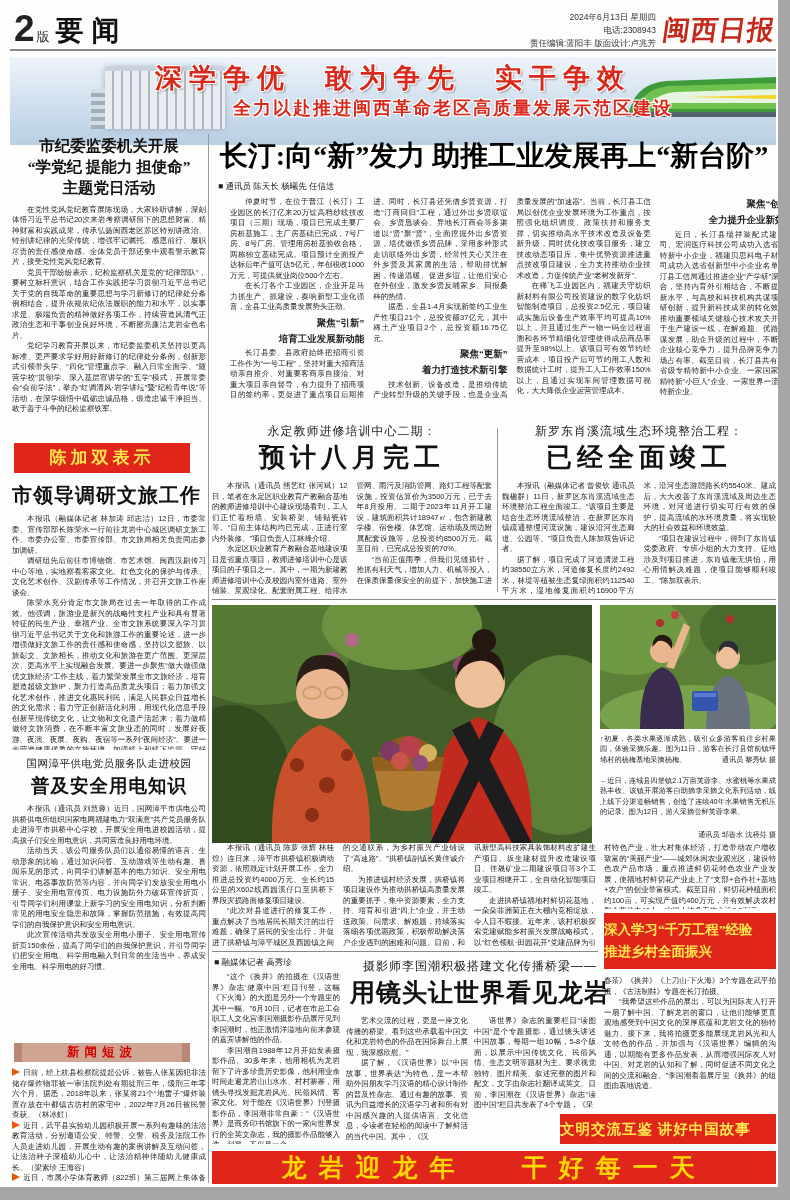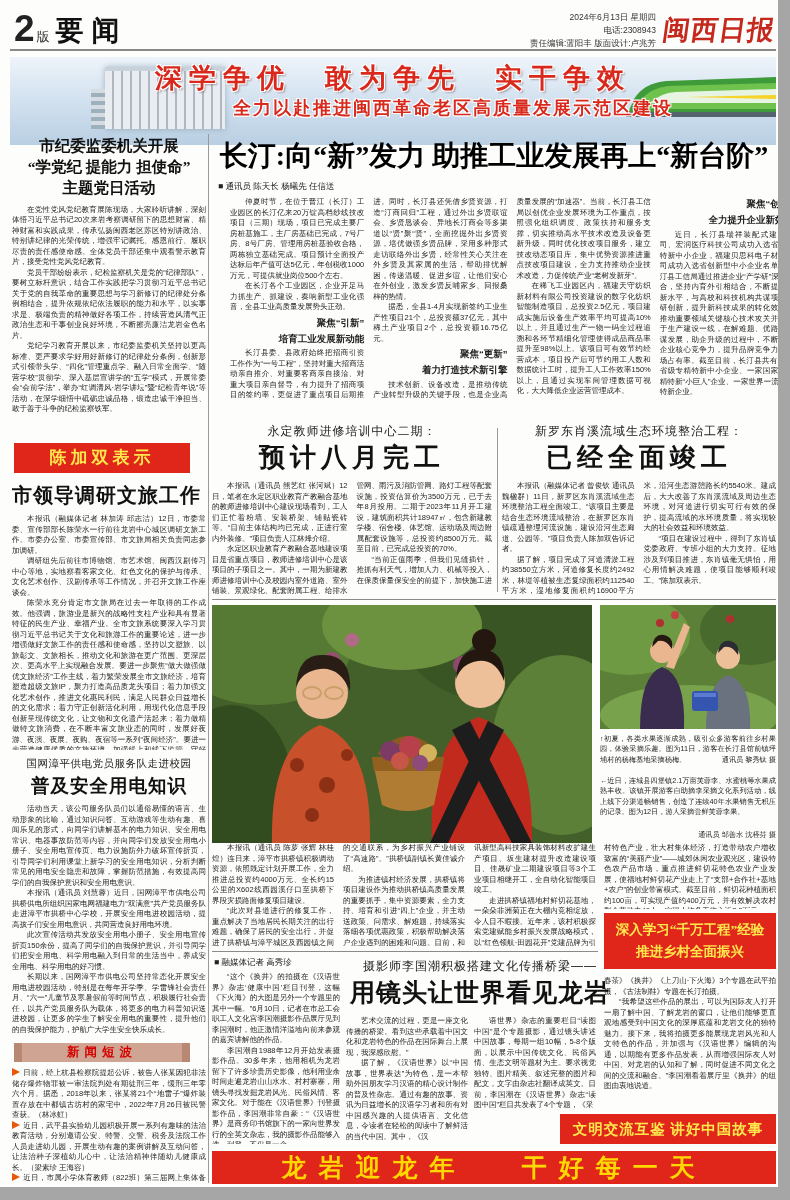--- a/index.html
+++ b/index.html
@@ -44,21 +44,21 @@
   .auth{white-space:nowrap;}
   
   .main-hl{font-size:28px;font-weight:bold;color:#000;text-align:center;white-space:nowrap;letter-spacing:0;}
   .cols4{column-count:4;column-gap:9px;margin-left:18px;}
   .cols3{column-count:3;column-gap:9px;}
   .cols2{column-count:2;column-gap:9px;}
   .subhead{font-size:9.5px;font-weight:bold;text-align:right;text-indent:0 !important;margin:3px 0 !important;}
   .sub-hl{font-size:26px;font-weight:bold;text-align:center;color:#111;letter-spacing:5px;}
   .caption{font-size:7.2px;line-height:1.45;text-align:justify;color:#1d1d1d;}
   .zp-hl{font-size:21px;font-weight:bold;color:#111;letter-spacing:2px;}
-  .redbox{background:#e0251b;color:#ffe84c;font-weight:bold;text-align:center;}
+  .redbox{background:#e0251b;color:#ffe84c;font-weight:bold;}
   .lgc-hl{font-size:25px;font-weight:bold;color:#111;text-align:center;letter-spacing:1px;}
   .bot-banner{background:#e0251b;color:#ffd800;font-weight:bold;font-size:25px;text-align:center;letter-spacing:12px;line-height:33px;}
   .vline{background:#9a9a9a;width:1px;}
   .photo-frame{overflow:hidden;background:#3d5a26;}
 </style>
 </head>
 <body>
 
 <div class="page">
   <div class="paper">
@@ -112,24 +112,23 @@
         <p>本报讯（融媒体记者 林加涛 邱志洁）12日，市委常委、宣传部部长陈荣水一行前往龙岩中心城区调研文旅工作。市委办公室、市委宣传部、市文旅局相关负责同志参加调研。</p>
         <p>调研组先后前往市博物馆、市艺术馆、闽西汉剧传习中心等地，实地察看客家文化、红色文化的保护与传承、文化艺术创作、汉剧传承等工作情况，并召开文旅工作座谈会。</p>
         <p>陈荣水充分肯定市文旅局在过去一年取得的工作成效。他强调，旅游业是新兴的战略性支柱产业和具有显著特征的民生产业、幸福产业。全市文旅系统要深入学习贯彻习近平总书记关于文化和旅游工作的重要论述，进一步增强做好文旅工作的责任感和使命感，坚持以文塑旅、以旅彰文、文旅相长，推动文化和旅游在更广范围、更深层次、更高水平上实现融合发展。要进一步聚焦“做大做强做优文旅经济”工作主线，着力繁荣发展全市文旅经济，培育塑造超级文旅IP，聚力打造高品质龙头项目；着力加强文化艺术创作，推进文化惠民利民，满足人民群众日益增长的文化需求；着力守正创新活化利用，用现代化信息手段创新呈现传统文化，让文物和文化遗产活起来；着力做精做特文旅消费，在不断丰富文旅业态的同时，发展好夜游、夜演、夜展、夜购、夜宿等一系列“夜间经济”。要进一步营造健康优质的文旅环境，加强线上和线下监管，守好安全底线，持续提升文旅服务保障水平，展示龙岩文旅发展良好形象。</p>
       </div>
     </div>
 
     <div class="abs" style="left:12px;top:757px;width:194px;">
       <div class="kicker-sm">国网漳平供电党员服务队走进校园</div>
       <div class="ttl-c serif" style="margin-top:2px;">普及安全用电知识</div>
       <div class="bt" style="height:232px;margin-top:6px;">
+        <p>本报讯（通讯员 刘慧蓉）近日，国网漳平市供电公司拱桥供电所组织国家电网福建电力“双满意”共产党员服务队走进漳平市拱桥中心学校，开展安全用电进校园活动，提高孩子们安全用电意识，共同营造良好用电环境。</p>
         <p>活动当天，该公司服务队员们以通俗易懂的语言、生动形象的比喻，通过知识问答、互动游戏等生动有趣、喜闻乐见的形式，向同学们讲解基本的电力知识、安全用电常识、电器事故防范等内容，并向同学们发放安全用电小册子、安全用电宣传页、电力设施防外力破坏宣传折页，引导同学们利用课堂上新学习的安全用电知识，分析判断常见的用电安全隐患和故障，掌握防范措施，有效提高同学们的自我保护意识和安全用电意识。</p>
-        <p>本报讯（通讯员 刘慧蓉）近日，国网漳平市供电公司拱桥供电所组织国家电网福建电力“双满意”共产党员服务队走进漳平市拱桥中心学校，开展安全用电进校园活动，提高孩子们安全用电意识，共同营造良好用电环境。</p>
         <p>此次宣传活动共发放安全用电小册子、安全用电宣传折页150余份，提高了同学们的自我保护意识，并引导同学们把安全用电、科学用电融入到日常的生活当中，养成安全用电、科学用电的好习惯。</p>
-        <p>长期以来，国网漳平市供电公司坚持常态化开展安全用电进校园活动，特别是在每年开学季、学雷锋社会责任月、“六一”儿童节及寒暑假前等时间节点，积极履行社会责任，以共产党员服务队为载体，将更多的电力科普知识送进校园，让更多的学生了解安全用电的重要性，提升他们的自我保护能力，护航广大学生安全快乐成长。</p>
       </div>
     </div>
 
     <div class="abs briefbar serif" style="left:14px;top:1043px;width:176px;height:19px;">新闻短波</div>
     <div class="abs bt" style="left:12px;top:1068px;width:194px;height:114px;">
       <p class="brief" style="text-indent:0;"><span class="tri"></span><span>日前，经上杭县检察院提起公诉，被告人张某因犯非法储存爆炸物罪被一审法院判处有期徒刑三年，缓刑三年零六个月。据悉，2018年以来，张某将21个“地雷子”爆炸装置存放在中都镇古坊村的家宅中，2022年7月26日被民警查获。</span><span class="auth">（林冰虹）</span></p>
       <p class="brief" style="text-indent:0;"><span class="tri"></span><span>近日，武平县实验幼儿园积极开展一系列有趣味的法治教育活动，分别邀请公安、特警、交警、税务及法院工作人员走进幼儿园，开展生动有趣的案例讲解及互动问答，让法治种子深植幼儿心中，让法治精神伴随幼儿健康成长。</span><span class="auth">（梁素珍 王海容）</span></p>
       <p class="brief" style="text-indent:0;"><span class="tri"></span><span>近日，市属小学体育教师（822班）第三届网上集体备课成果展示在龙岩市松涛第二小学举行。活动基于“大概念、大主题、大任务”的课程理念，开展水平二（四年级）《投掷与游戏》大单元教学。</span></p>
     </div>
 

